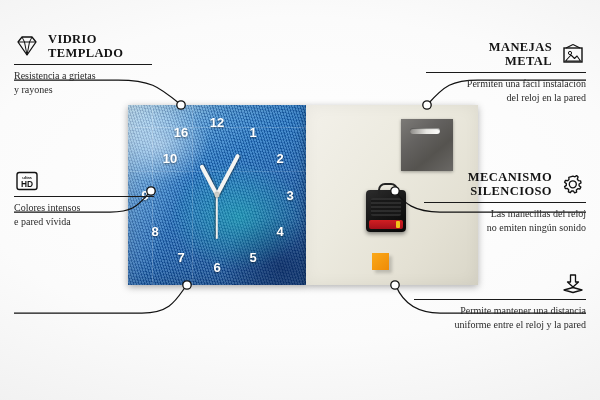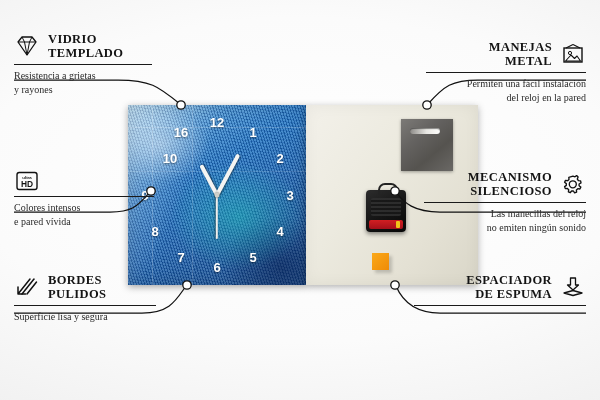--- a/index.html
+++ b/index.html
@@ -217,33 +217,20 @@
         <rect x="3" y="2.5" width="20" height="17" rx="2.2" fill="none" stroke="#111" stroke-width="1.4"></rect>
         <text x="13" y="9.4" font-family="Liberation Sans, sans-serif" font-size="4.3" font-weight="700" text-anchor="middle" fill="#111">ultra</text>
         <text x="13" y="17" font-family="Liberation Sans, sans-serif" font-size="8.4" font-weight="700" text-anchor="middle" fill="#111">HD</text>
       </svg>
     </div>
     <div class="rule"></div>
     <div class="co-desc">Colores intensos
 e pared vívida</div>
   </div>
 
-  <div class="callout left" style="left:14px;top:273px;width:142px;">
-    <div class="co-head">
-      <svg class="ic" viewBox="0 0 26 22">
-        <path d="M4 18 L16 3 M4 18 L11.5 18 M4 18 L4 11" fill="none" stroke="#111" stroke-width="1.5" stroke-linecap="round"></path>
-        <path d="M8 18 L20 3" fill="none" stroke="#111" stroke-width="1.5" stroke-linecap="round"></path>
-        <path d="M13 18 L22.5 6" fill="none" stroke="#111" stroke-width="1.5" stroke-linecap="round"></path>
-      </svg>
-      <div class="co-title">BORDES
-PULIDOS</div>
-    </div>
-    <div class="rule"></div>
-    <div class="co-desc">Superficie lisa y segura</div>
-  </div>
 
   <div class="callout right" style="right:14px;top:170px;width:162px;">
     <div class="co-head">
       <div class="co-title">MECANISMO
 SILENCIOSO</div>
       <svg class="ic" viewBox="0 0 26 22">
         <path d="M13 3.2 L15 3.8 L16.6 2.6 L18.1 4.1 L17.3 6 L18.4 7.6 L20.6 7.8 L21 9.9 L19.1 11 L19.1 12.8 L20.8 14.1 L19.9 16 L17.8 15.7 L16.4 17 L16.6 19.1 L14.6 19.8 L13.4 18 L11.6 18 L10.3 19.7 L8.4 18.8 L8.7 16.7 L7.4 15.4 L5.3 15.6 L4.6 13.6 L6.3 12.4 L6.3 10.6 L4.6 9.3 L5.5 7.4 L7.6 7.7 L9 6.4 L8.8 4.3 Z" fill="none" stroke="#111" stroke-width="1.35" stroke-linejoin="round"></path>
         <circle cx="12.8" cy="11.3" r="3.5" fill="none" stroke="#111" stroke-width="1.35"></circle>
       </svg>
     </div>
@@ -264,23 +251,23 @@
         <path d="M5.5 18 L11 12 L14.5 15.5 L17 13 L20.5 18 Z" fill="none" stroke="#111" stroke-width="1.1" stroke-linejoin="round"></path>
       </svg>
     </div>
     <div class="rule"></div>
     <div class="co-desc">Permiten una fácil instalación
 del reloj en la pared</div>
   </div>
 
   <div class="callout right" style="right:14px;top:273px;width:172px;">
     <div class="co-head">
-      <div class="co-title">ESPACIADOR
-DE ESPUMA</div>
       <svg class="ic" viewBox="0 0 26 22">
         <path d="M10.5 2 L15.5 2 L15.5 9 L18.5 9 L13 14 L7.5 9 L10.5 9 Z" fill="none" stroke="#111" stroke-width="1.3" stroke-linejoin="round"></path>
         <path d="M13 14.5 L22 17 L13 19.5 L4 17 Z" fill="none" stroke="#111" stroke-width="1.3" stroke-linejoin="round"></path>
       </svg>
     </div>
     <div class="rule"></div>
+    <div class="co-desc">Permite mantener una distancia
+uniforme entre el reloj y la pared</div>
   </div>
 
 </div>
 
 </body></html>

